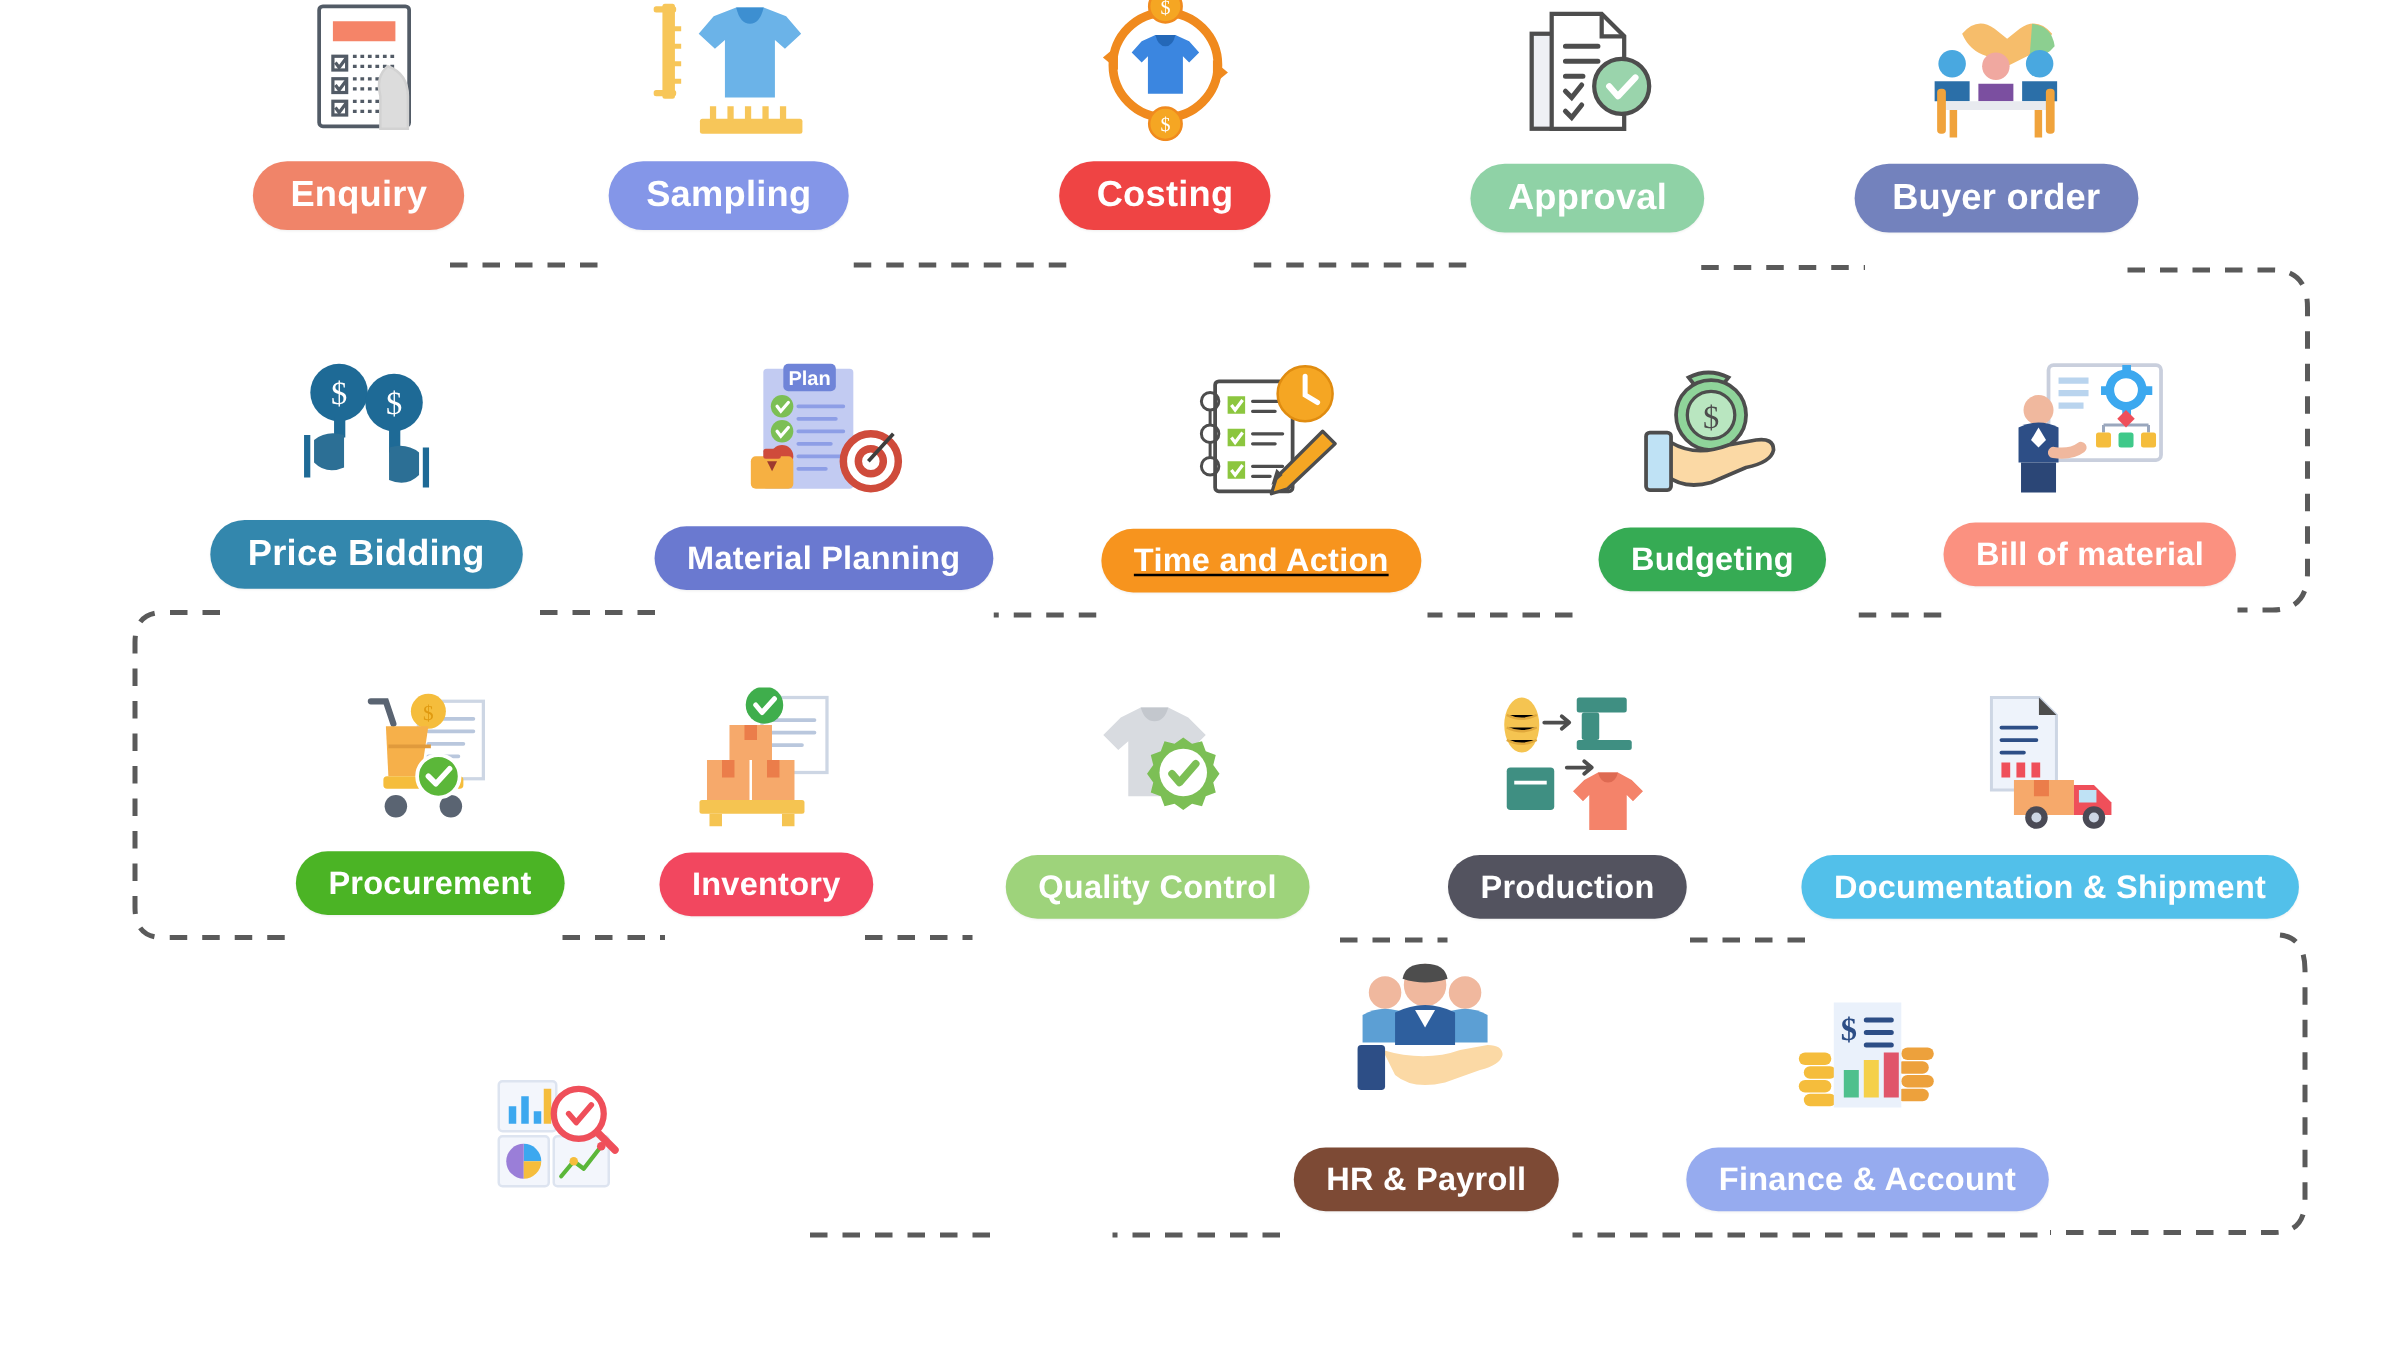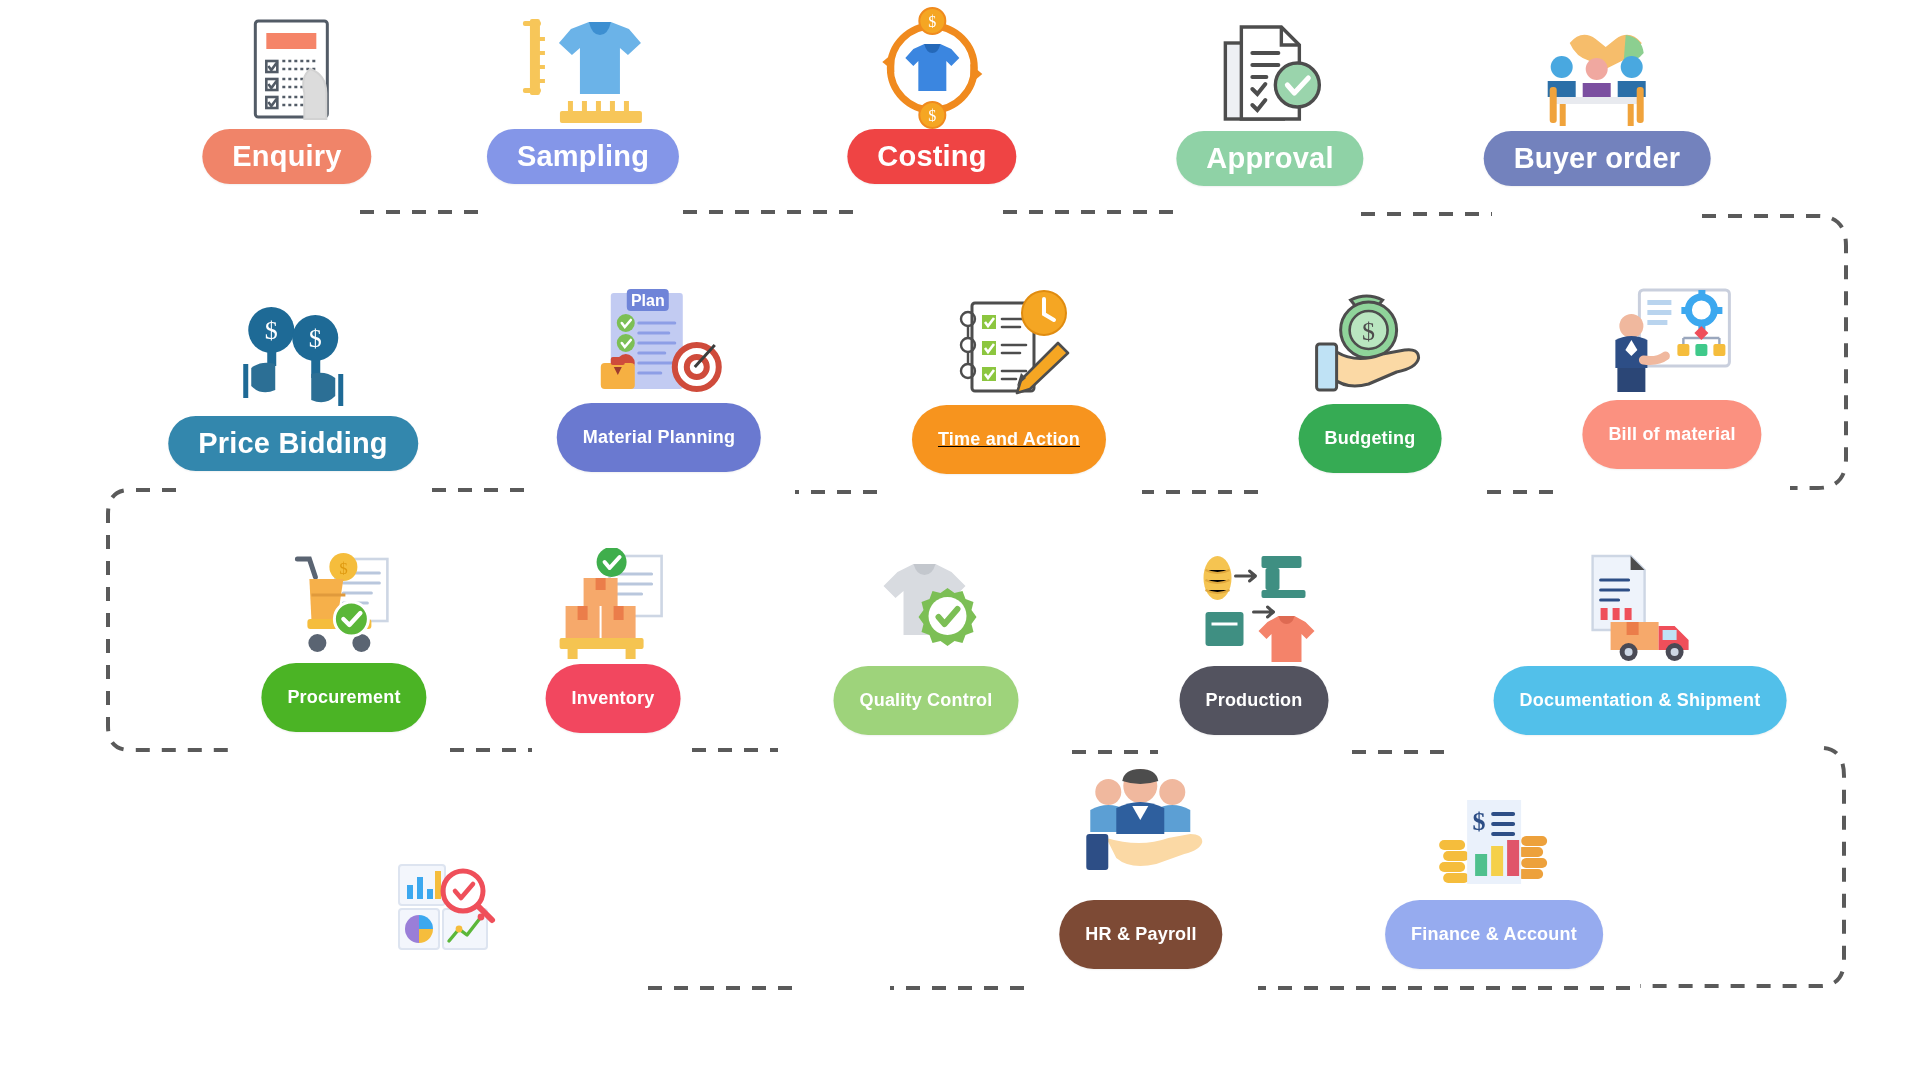--- a/index.html
+++ b/index.html
@@ -8,23 +8,24 @@
 
   #connectors{position:absolute;left:0;top:0;width:1920px;height:1080px;pointer-events:none;}
 
   .node{position:absolute;display:flex;flex-direction:column;align-items:center;}
   .icon-wrap{display:flex;align-items:flex-end;justify-content:center;height:135px;}
   .pill{
     display:flex;align-items:center;justify-content:center;
     border-radius:999px;color:#fff;white-space:nowrap;
     font-weight:bold;letter-spacing:.2px;
     box-shadow:0 1px 2px rgba(0,0,0,.06);
+    margin-top:16px;
   }
   .pill.sz-l{font-size:29px;padding:11px 30px;}
-  .pill.sz-m{font-size:18px;padding:24px 26px;}
+  .pill.sz-m{font-size:26px;padding:10px 26px;}
 
   svg.ico{display:block;}
 </style>
 </head>
 <body>
 
 <div id="stage">
 
   <svg id="connectors" viewBox="0 0 1920 1080">
     <g fill="none" stroke="#5a5a5a" stroke-width="4" stroke-dasharray="14 12" stroke-linecap="butt">

